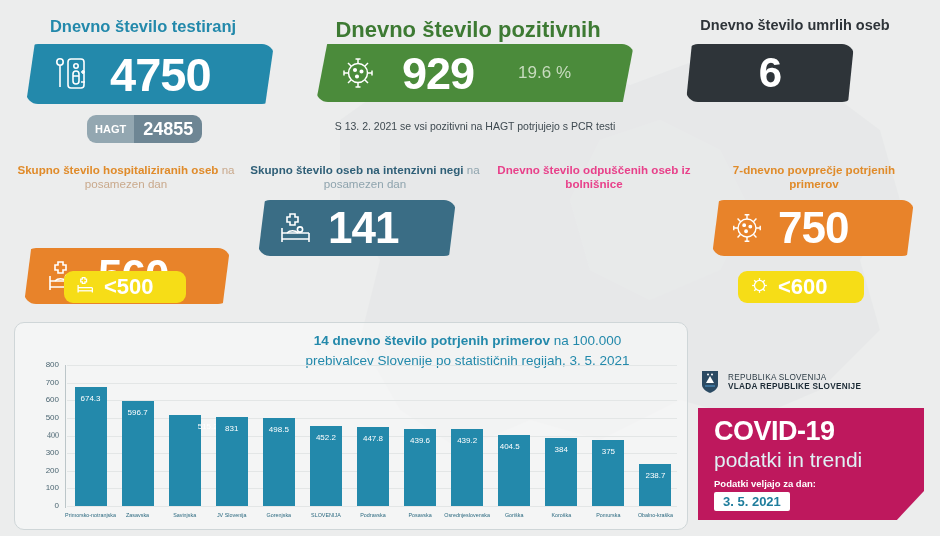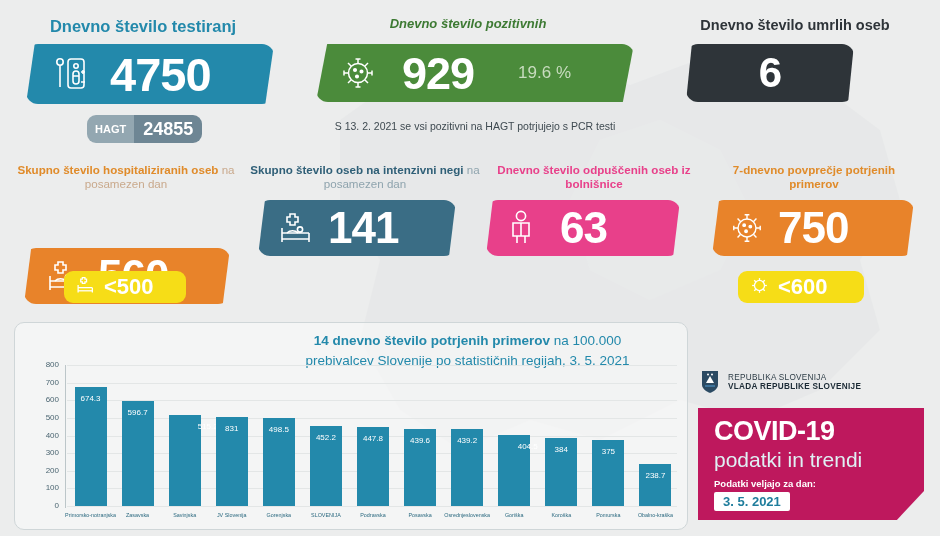--- a/index.html
+++ b/index.html
@@ -99,21 +99,21 @@
         <line x1="27" y1="26" x2="31" y2="26"></line>
       </svg>
     </span>
     <span class="num" style="font-size:47px;margin-left:22px;">4750</span>
   </div>
   <div class="pill" style="left:87px;top:115px;height:28px;overflow:hidden;">
     <span style="background:#93a7b1;padding:0 8px;height:28px;display:flex;align-items:center;font-size:11px;">HAGT</span>
     <span style="background:#6e8694;padding:0 9px;height:28px;display:flex;align-items:center;font-size:18px;">24855</span>
   </div>
 
-  <div class="ttl" style="left:318px;top:16px;width:300px;font-size:13px;color:#3d7a33;font-style:italic;">
+  <div class="ttl" style="left:318px;top:16px;width:300px;font-size:22px;color:#3d7a33;">
     <span>Dnevno število pozitivnih</span>
   </div>
   <div class="card slantL" style="left:316px;top:44px;width:318px;height:58px;background:#4b8b3b;">
     <span class="ico" style="margin-left:24px;">
       <svg width="36" height="36" viewBox="0 0 36 36" fill="none" stroke="#fff" stroke-width="1.5">
         <circle cx="18" cy="18" r="9.5"></circle>
         <circle cx="15" cy="15" r="1.3" fill="#fff"></circle>
           <circle cx="21.5" cy="16.5" r="1.3" fill="#fff"></circle>
         <circle cx="17" cy="21.5" r="1.3" fill="#fff"></circle>
         <line x1="18" y1="8.5" x2="18" y2="4"></line>
@@ -188,32 +188,20 @@
         <circle cx="22" cy="18.5" r="2.6"></circle>
         <path d="M9 22c3-3 8-3 11 0"></path>
       </svg>
     </span>
     <span class="num" style="font-size:44px;margin-left:14px;">141</span>
   </div>
 
   <div class="ttl" style="left:486px;top:163px;width:216px;font-size:11.6px;color:#e8408a;">
     <span>Dnevno število odpuščenih oseb iz bolnišnice</span>
   </div>
-  <div class="card slantL" style="left:486px;top:200px;width:194px;height:56px;background:#e8408a;">
-    <span class="ico" style="margin-left:22px;">
-      <svg width="26" height="36" viewBox="0 0 26 36" fill="none" stroke="#fff" stroke-width="1.6">
-        <circle cx="13" cy="6" r="4.6"></circle>
-        <path d="M5 13h16v13H5z"></path>
-        <line x1="13" y1="13" x2="13" y2="26"></line>
-        <line x1="9" y1="26" x2="9" y2="33"></line>
-        <line x1="17" y1="26" x2="17" y2="33"></line>
-      </svg>
-    </span>
-    <span class="num" style="font-size:44px;margin-left:26px;">63</span>
-  </div>
 
   <div class="ttl" style="left:708px;top:163px;width:212px;font-size:11.6px;color:#e08b2a;">
     <span>7-dnevno povprečje potrjenih primerov</span>
   </div>
   <div class="card slantL" style="left:712px;top:200px;width:202px;height:56px;background:#e8832a;">
     <span class="ico" style="margin-left:18px;">
       <svg width="34" height="34" viewBox="0 0 36 36" fill="none" stroke="#fff" stroke-width="1.5">
         <circle cx="18" cy="18" r="9.5"></circle>
         <circle cx="15" cy="15" r="1.3" fill="#fff"></circle>
           <circle cx="21.5" cy="16.5" r="1.3" fill="#fff"></circle>
@@ -260,21 +248,21 @@
     <div id="chart-body">
         <div class="gridline" style="top: 183px;"></div>
         <div class="ytick" style="top: 178px;">0</div>
         <div class="gridline" style="top: 165.375px;"></div>
         <div class="ytick" style="top: 160.375px;">100</div>
         <div class="gridline" style="top: 147.75px;"></div>
         <div class="ytick" style="top: 142.75px;">200</div>
         <div class="gridline" style="top: 130.125px;"></div>
         <div class="ytick" style="top: 125.125px;">300</div>
         <div class="gridline" style="top: 112.5px;"></div>
-        <div class="ytick" style="top: 107.5px;">400</div>
+        <div class="ytick" style="top: 107.5px; font-family: Liberation Serif, serif;">400</div>
         <div class="gridline" style="top: 94.875px;"></div>
         <div class="ytick" style="top: 89.875px;">500</div>
         <div class="gridline" style="top: 77.25px;"></div>
         <div class="ytick" style="top: 72.25px;">600</div>
         <div class="gridline" style="top: 59.625px;"></div>
         <div class="ytick" style="top: 54.625px;">700</div>
         <div class="gridline" style="top: 42px;"></div>
         <div class="ytick" style="top: 37px;">800</div>
         <div class="axis" style="left: 50px; top: 42px; width: 1px; height: 143px;"></div>
         <div class="bar" style="left: 59.5323px; top: 64.1546px; width: 32.0123px; height: 118.845px; background: rgb(35, 137, 171);"></div>
@@ -298,21 +286,21 @@
         <div class="bar" style="left: 341.994px; top: 104.075px; width: 32.0123px; height: 78.9247px; background: rgb(35, 137, 171);"></div>
         <div class="barval" style="left: 341.994px; top: 111.075px; width: 32.0123px;">447.8</div>
         <div class="xlab" style="left: 328.462px; top: 189px; width: 59.0769px;">Podravska</div>
         <div class="bar" style="left: 389.071px; top: 105.52px; width: 32.0123px; height: 77.4795px; background: rgb(35, 137, 171);"></div>
         <div class="barval" style="left: 389.071px; top: 112.52px; width: 32.0123px;">439.6</div>
         <div class="xlab" style="left: 375.538px; top: 189px; width: 59.0769px;">Posavska</div>
         <div class="bar" style="left: 436.148px; top: 105.591px; width: 32.0123px; height: 77.409px; background: rgb(35, 137, 171);"></div>
         <div class="barval" style="left: 436.148px; top: 112.591px; width: 32.0123px;">439.2</div>
         <div class="xlab" style="left: 422.615px; top: 189px; width: 59.0769px;">Osrednjeslovenska</div>
         <div class="bar" style="left: 483.225px; top: 111.707px; width: 32.0123px; height: 71.2931px; background: rgb(35, 137, 171);"></div>
-        <div class="barval" style="left: 483.225px; top: 118.707px; width: 23px; margin-left: 18px;">404.5</div>
+        <div class="barval" style="left: 483.225px; top: 118.707px; width: 23px;">404.5</div>
         <div class="xlab" style="left: 469.692px; top: 189px; width: 59.0769px;">Goriška</div>
         <div class="bar" style="left: 530.302px; top: 115.32px; width: 32.0123px; height: 67.68px; background: rgb(35, 137, 171);"></div>
         <div class="barval" style="left: 530.302px; top: 122.32px; width: 32.0123px;">384</div>
         <div class="xlab" style="left: 516.769px; top: 189px; width: 59.0769px;">Koroška</div>
         <div class="bar" style="left: 577.378px; top: 116.906px; width: 32.0123px; height: 66.0938px; background: rgb(35, 137, 171);"></div>
         <div class="barval" style="left: 577.378px; top: 123.906px; width: 32.0123px;">375</div>
         <div class="xlab" style="left: 563.846px; top: 189px; width: 59.0769px;">Pomurska</div>
         <div class="bar" style="left: 624.455px; top: 140.929px; width: 32.0123px; height: 42.0709px; background: rgb(35, 137, 171);"></div>
         <div class="barval" style="left: 624.455px; top: 147.929px; width: 32.0123px;">238.7</div>
         <div class="xlab" style="left: 610.923px; top: 189px; width: 59.0769px;">Obalno-kraška</div>

